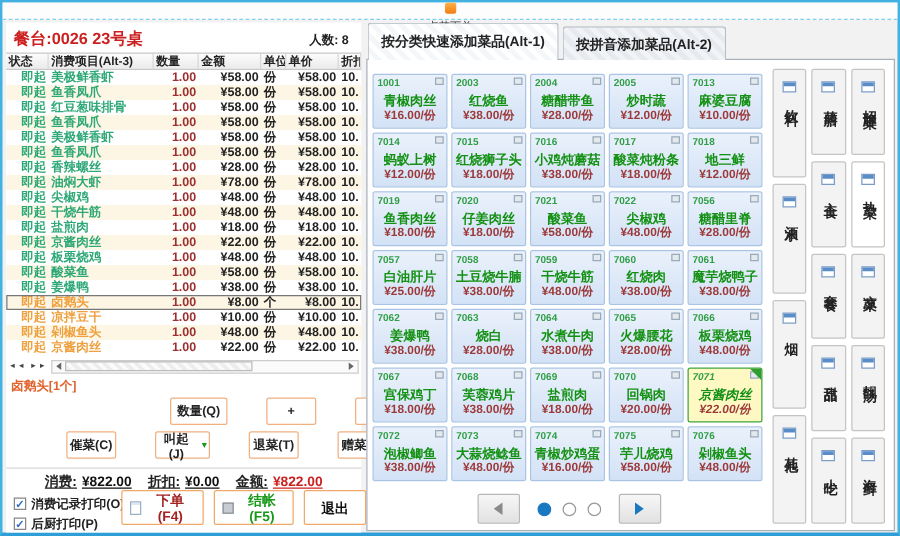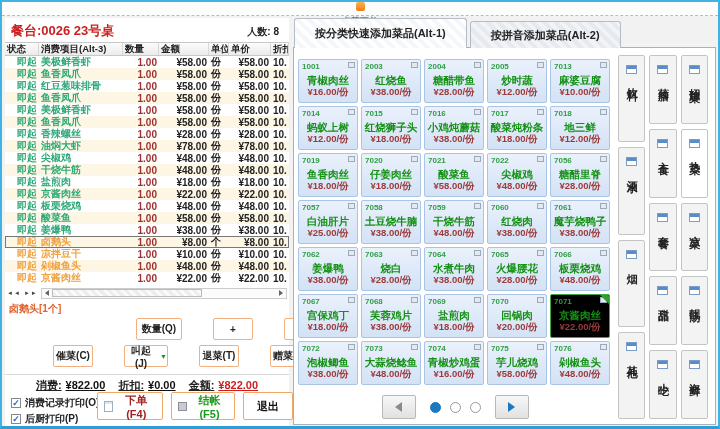--- a/index.html
+++ b/index.html
@@ -62,26 +62,26 @@
   .bbtn{height:28px;background:#fff;border:1px solid #f0a868;border-radius:2px;font-size:11px;font-weight:700;display:flex;align-items:center;justify-content:center;gap:4px;font-family:"Liberation Sans",sans-serif;}
   .bbtn.order{width:66px;color:#a42222;}
   .bbtn.pay{width:64px;color:#1a9a1a;}
   .bbtn.exit{width:50px;color:#111;}
   .ic-doc{width:9px;height:11px;background:#fff;border:1px solid #9ab0c4;box-shadow:inset 0 2px 0 #dce8f2;}
   .ic-prn{width:10px;height:9px;background:#c8ccd2;border:1px solid #8a9098;}
 
   
   .right{position:absolute;left:290px;top:16px;width:427px;height:409px;}
   .tabs{display:flex;height:30px;align-items:flex-end;gap:3px;padding-left:2px;position:relative;z-index:2;}
-  .tab{height:27px;padding:0 20px;display:flex;align-items:center;font-size:11px;font-weight:700;color:#222;border:1px solid #b4bcc6;border-bottom:none;border-radius:3px 3px 0 0;background:repeating-linear-gradient(45deg,#f1f3f6 0 4px,#e6eaef 4px 8px);margin-bottom:0;}
+  .tab{height:27px;padding:0 10px;display:flex;align-items:center;font-size:11px;font-weight:700;color:#222;border:1px solid #b4bcc6;border-bottom:none;border-radius:3px 3px 0 0;background:repeating-linear-gradient(45deg,#f1f3f6 0 4px,#e6eaef 4px 8px);margin-bottom:0;}
   .tab.on{height:30px;background:repeating-linear-gradient(45deg,#ffffff 0 4px,#f4f7fa 4px 8px);}
   .content{position:absolute;left:1px;top:29px;right:3px;bottom:2px;background:#fff;border:1px solid #a8b0ba;}
   .cards{position:absolute;left:4px;top:11px;width:314px;display:grid;grid-template-columns:repeat(5,60px);grid-auto-rows:44px;gap:3px;}
   .card{position:relative;border:1px solid #a9c4e4;border-radius:2px;background:linear-gradient(#eaf1fb,#d3e2f6);overflow:hidden;padding-left:36px;}
-  .card.on{background:#000000;border-color:#3fa53f;}
+  .card.on{background:#fef9c3;border-color:#3fa53f;font-style:italic;}
   .ccode{position:absolute;left:3px;top:2px;font-size:8px;font-weight:700;color:#2f9e46;}
   .cwin{position:absolute;right:2px;top:2px;width:7px;height:6px;border:1px solid #9aaabb;background:#e4e9ee;}
   .cname{position:absolute;left:0;right:0;top:14px;text-align:center;font-size:10.5px;font-weight:700;color:#149114;white-space:nowrap;}
   .cprice{position:absolute;left:0;right:0;bottom:3px;text-align:center;font-size:9.5px;font-weight:700;color:#9c3a3a;white-space:nowrap;}
   .ctri{position:absolute;right:-1px;top:-1px;width:0;height:0;border-left:11px solid transparent;border-top:11px solid #2e9e2e;}
   .pager{position:absolute;left:4px;top:347px;width:314px;display:flex;align-items:center;justify-content:center;gap:10px;}
   .pbtn{width:34px;height:24px;background:linear-gradient(#f7f7f7,#e1e1e1);border:1px solid #b8b8b8;border-radius:2px;display:flex;align-items:center;justify-content:center;}
   .ptl{border-top:5px solid transparent;border-bottom:5px solid transparent;border-right:7px solid #8a8a8a;}
   .ptr{border-top:5px solid transparent;border-bottom:5px solid transparent;border-left:7px solid #1a78c0;}
   .dots{display:flex;gap:9px;margin:0 4px;}

